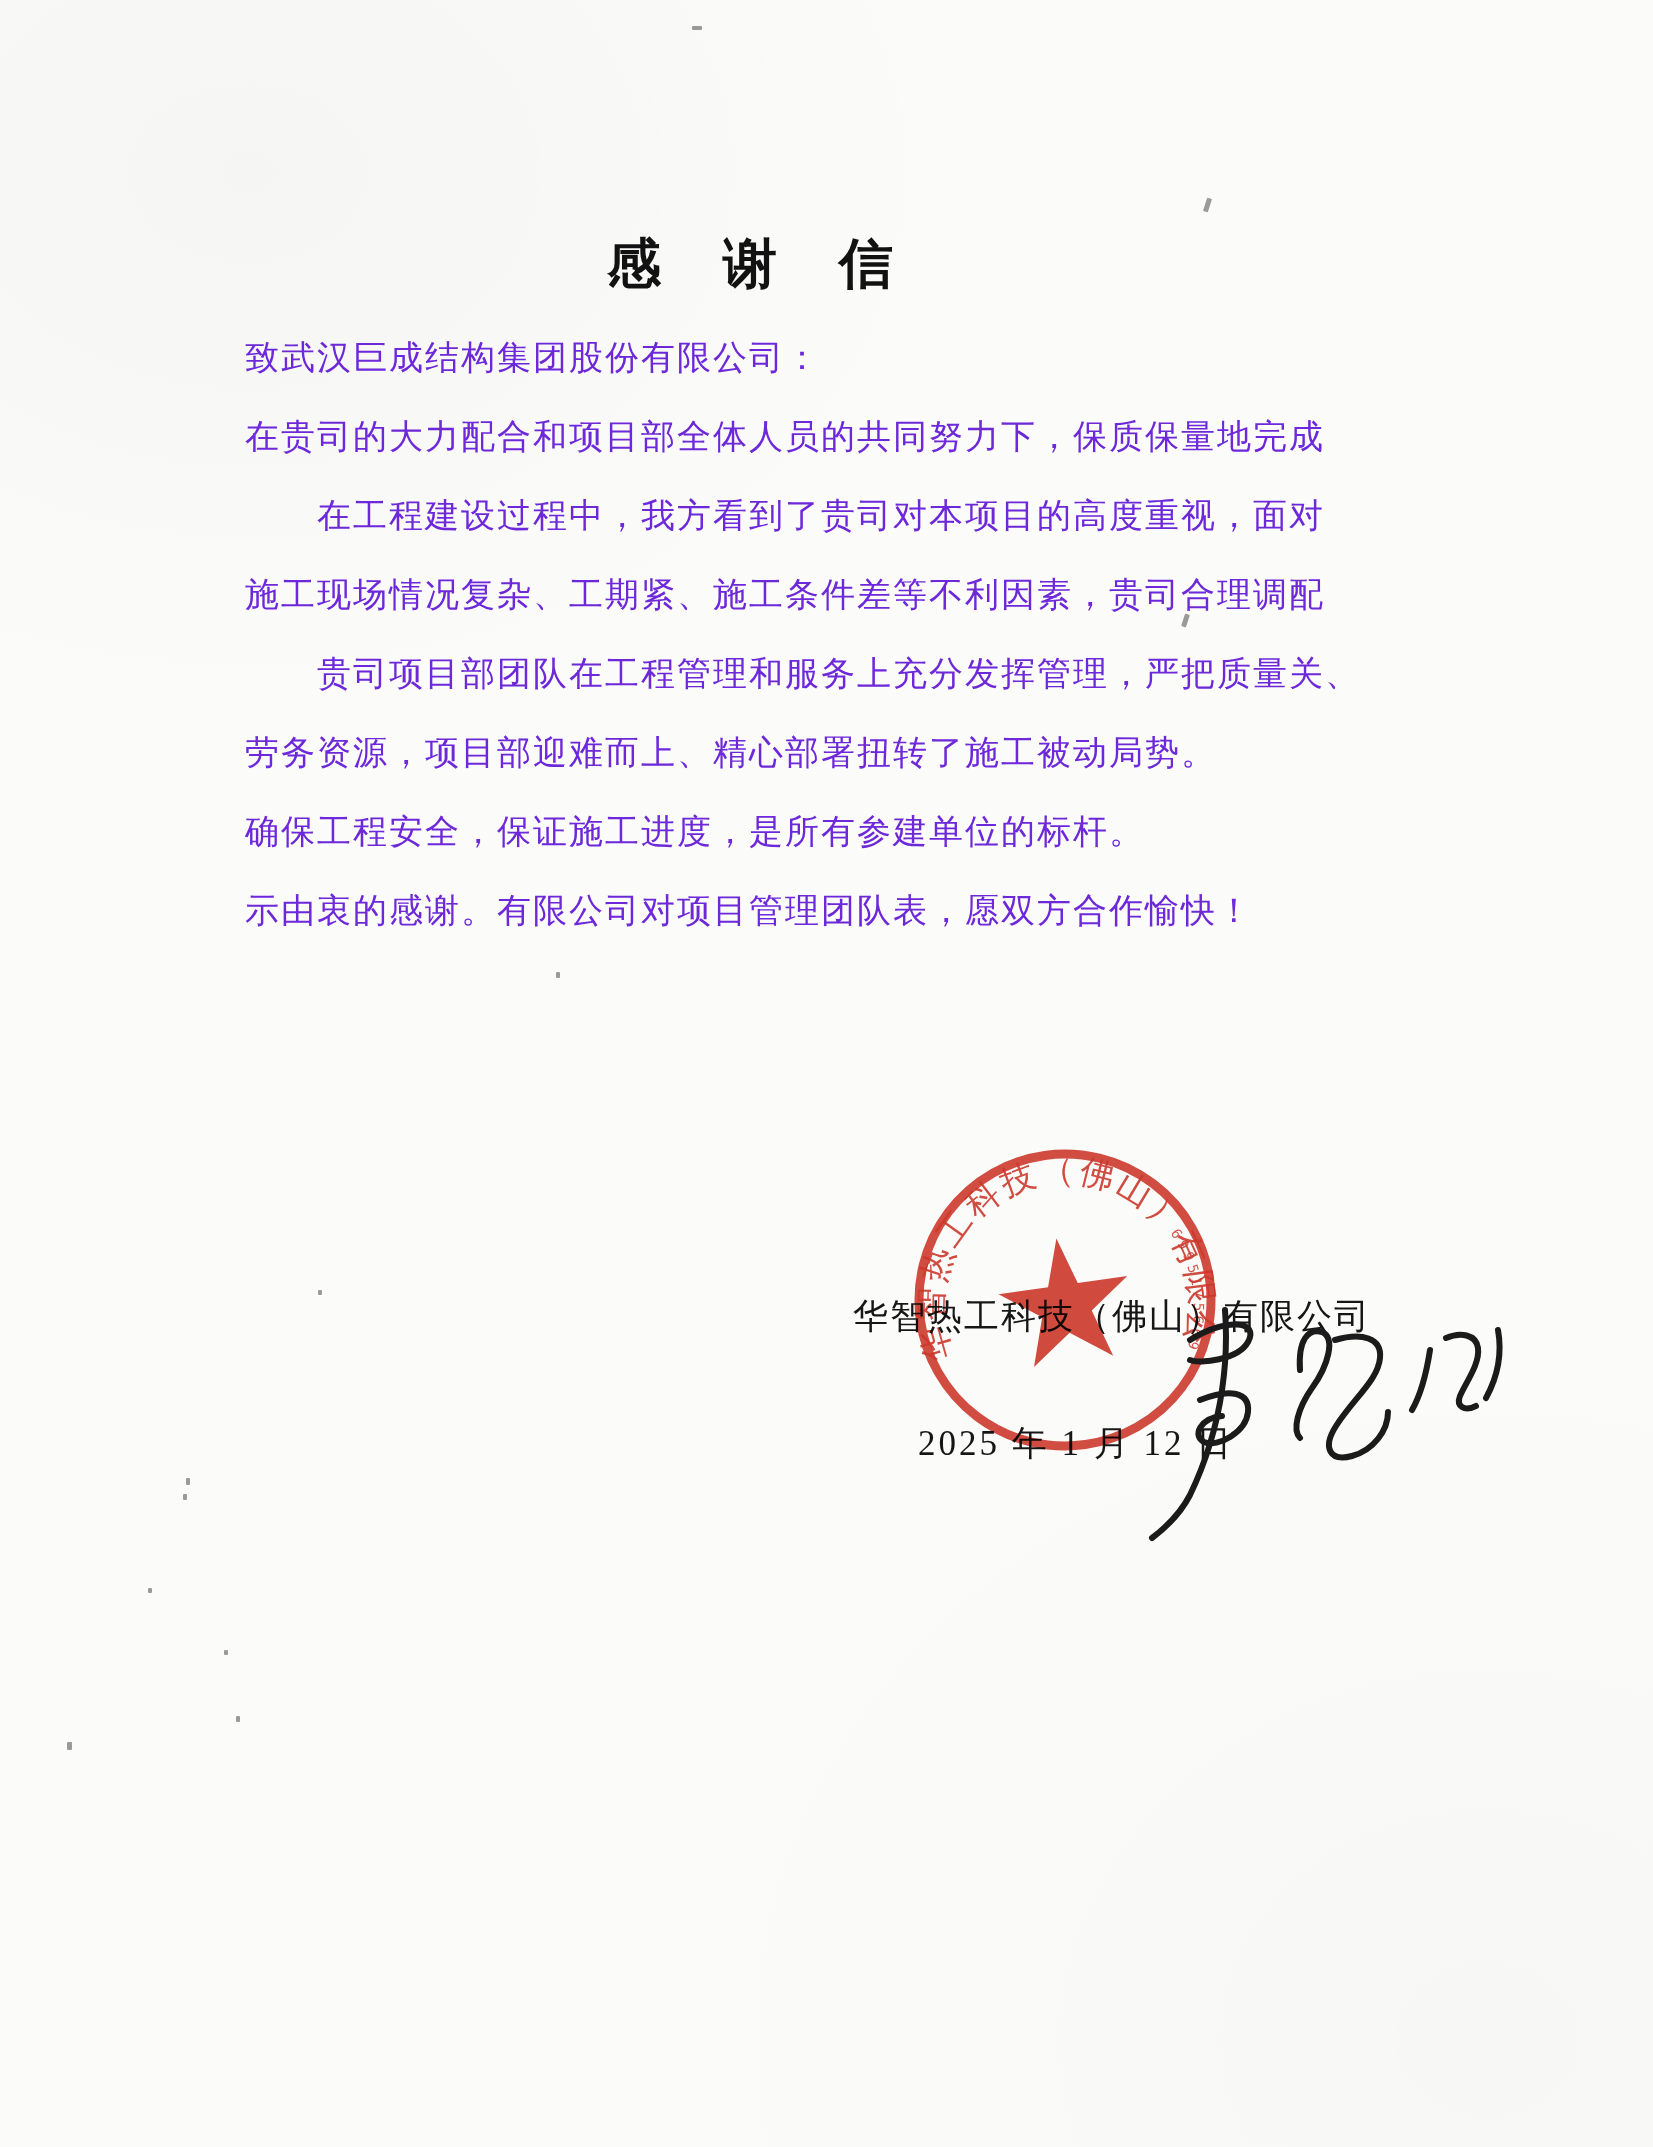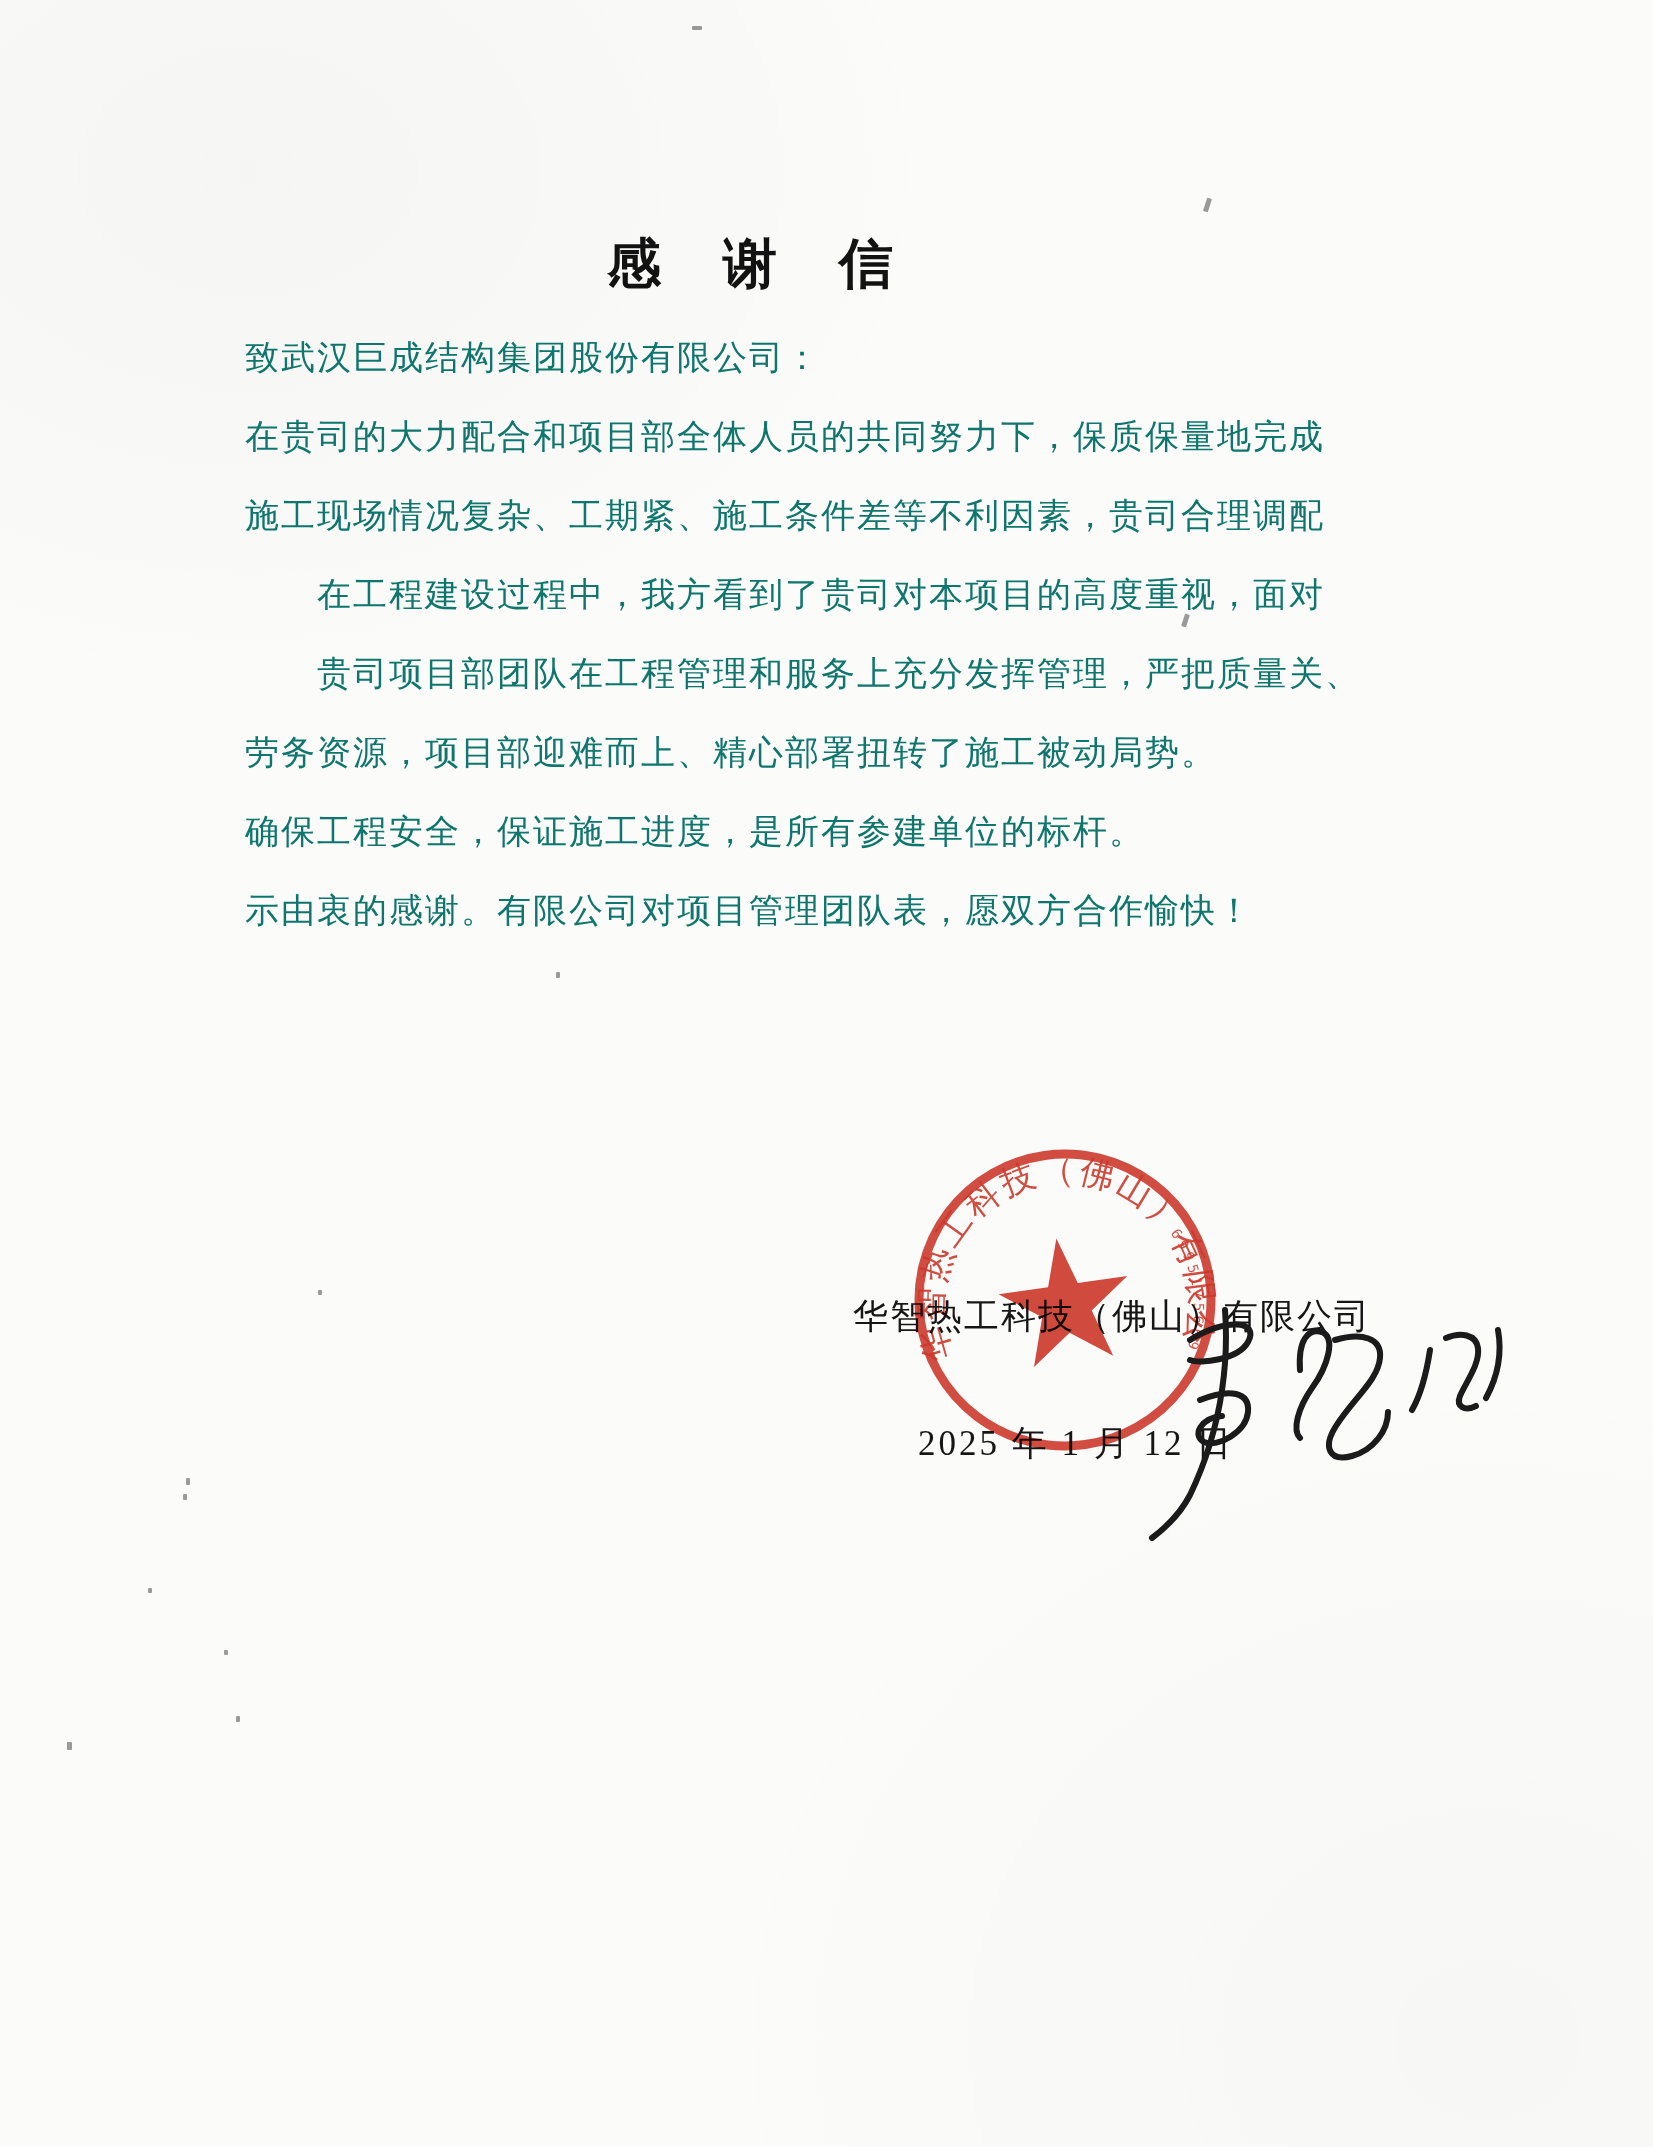--- a/index.html
+++ b/index.html
@@ -21,21 +21,21 @@
     position:absolute;left:607px;top:228px;
     font-family:"DejaVu Sans","Liberation Sans",sans-serif;
     font-weight:700;font-size:54px;letter-spacing:62px;color:#121212;
     white-space:nowrap;
   }
   .body-block{
     position:absolute;left:245px;top:318px;width:1180px;
   }
   .body-line{
     font-size:34px;line-height:79px;height:79px;white-space:nowrap;
-    color:#0f766e;letter-spacing:2px;
+    color:#6d28d9;letter-spacing:2px;
   }
   .body-line.indent{padding-left:72px;}
   .sig-company{
     position:absolute;left:853px;top:1293px;
     font-size:35px;letter-spacing:2px;color:#161616;white-space:nowrap;
   }
   .sig-date{
     position:absolute;left:918px;top:1376px;
     font-size:35px;letter-spacing:3px;color:#161616;white-space:nowrap;margin-top:44px;
   }
@@ -51,22 +51,22 @@
 </head>
 <body>
 
 <div class="page">
 
   <div class="letter-title">感谢信</div>
 
   <div class="body-block">
     <div class="body-line">致武汉巨成结构集团股份有限公司：</div>
     <div class="body-line">在贵司的大力配合和项目部全体人员的共同努力下，保质保量地完成</div>
+    <div class="body-line indent">在工程建设过程中，我方看到了贵司对本项目的高度重视，面对</div>
     <div class="body-line">施工现场情况复杂、工期紧、施工条件差等不利因素，贵司合理调配</div>
-    <div class="body-line indent">在工程建设过程中，我方看到了贵司对本项目的高度重视，面对</div>
     <div class="body-line indent">贵司项目部团队在工程管理和服务上充分发挥管理，严把质量关、</div>
     <div class="body-line">劳务资源，项目部迎难而上、精心部署扭转了施工被动局势。</div>
     <div class="body-line">确保工程安全，保证施工进度，是所有参建单位的标杆。</div>
     <div class="body-line">示由衷的感谢。有限公司对项目管理团队表，愿双方合作愉快！</div>
   </div>
 
   <div class="sig-company">华智热工科技（佛山）有限公司</div>
   <div class="sig-date">2025 年 1 月 12 日</div>
 
   <svg class="stamp" viewBox="0 0 324 324">

